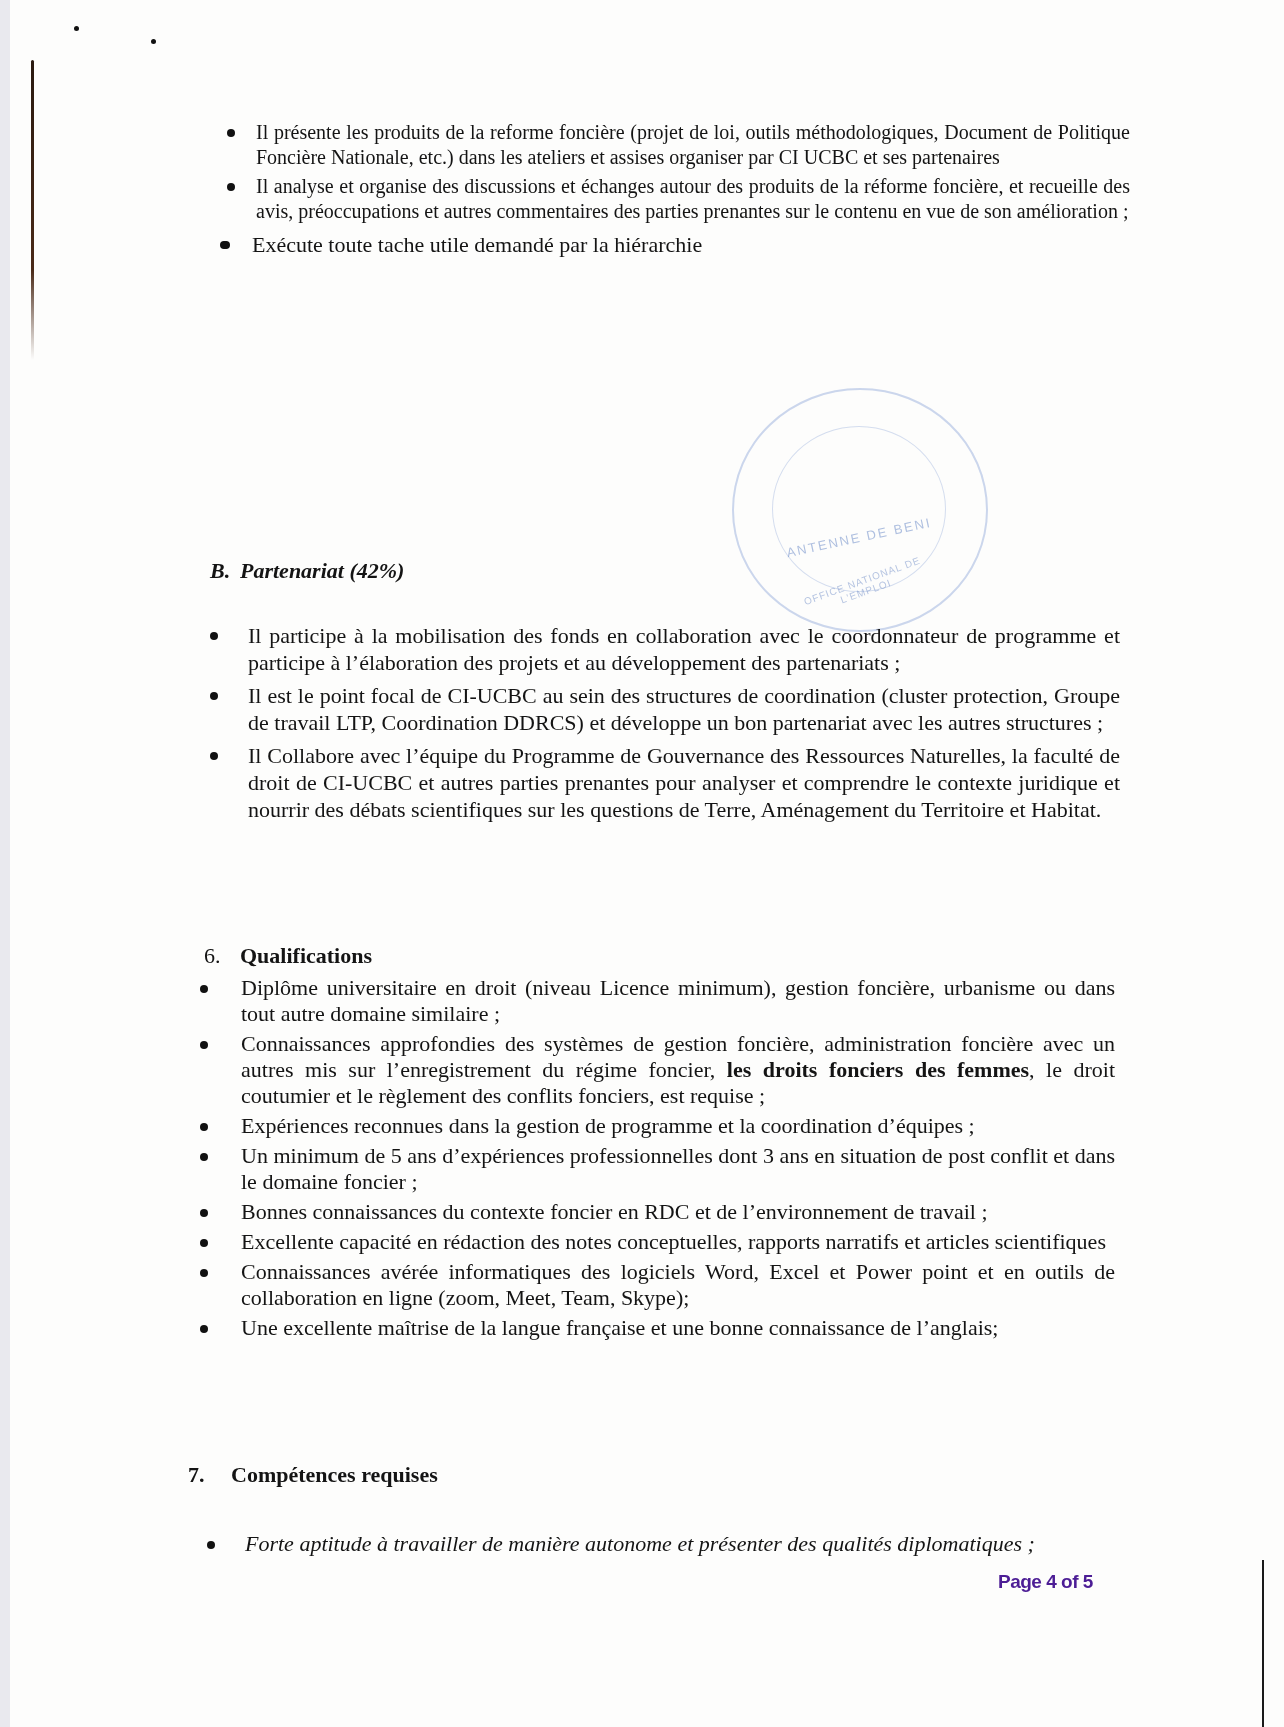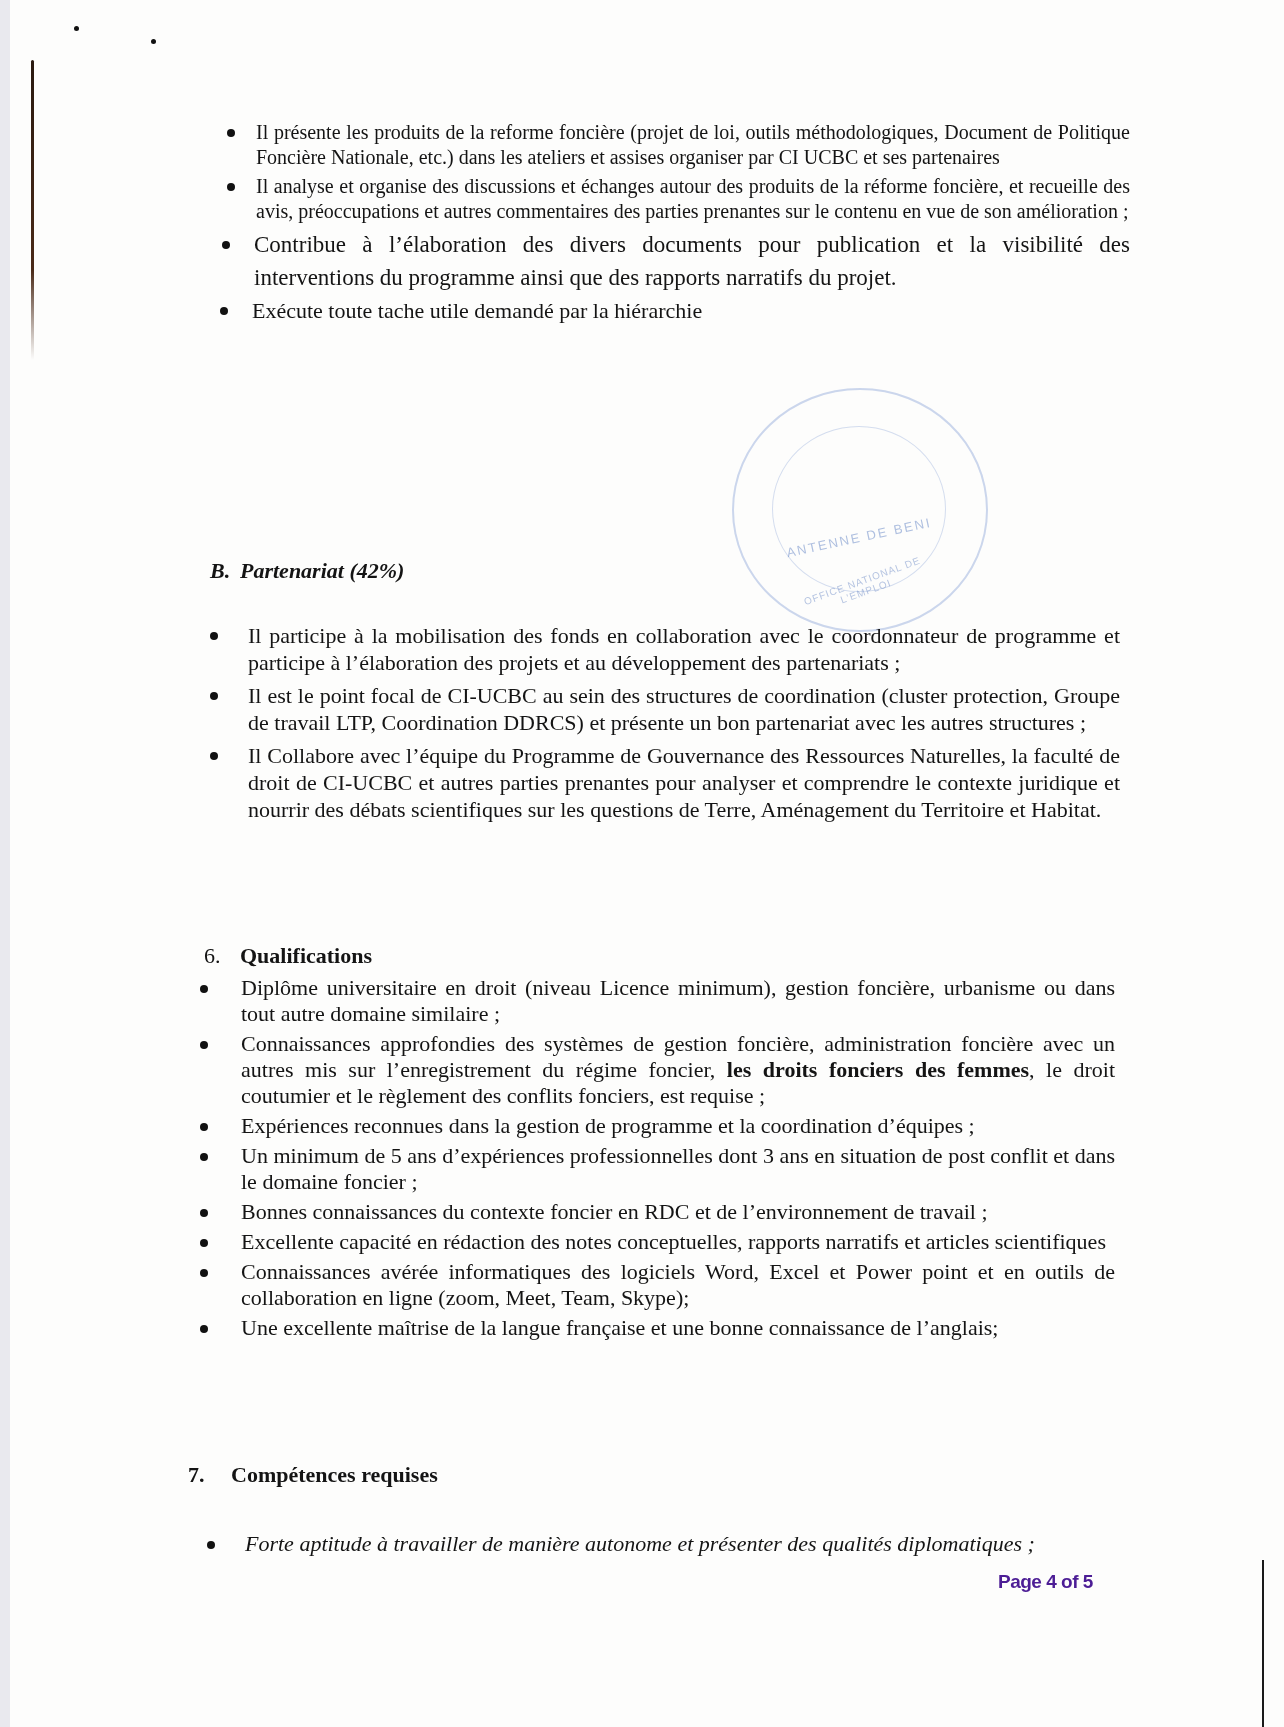--- a/index.html
+++ b/index.html
@@ -105,32 +105,32 @@
   </div>
 
   <div class="content">
 
     <div class="secA">
       <ul class="blist small">
         <li><span class="bullet"></span><span>Il présente les produits de la reforme foncière (projet de loi, outils méthodologiques, Document de Politique Foncière Nationale, etc.) dans les ateliers et assises organiser par CI UCBC et ses partenaires</span></li>
         <li style="margin-top:4px;"><span class="bullet"></span><span>Il analyse et organise des discussions et échanges autour des produits de la réforme foncière, et recueille des avis, préoccupations et autres commentaires des parties prenantes sur le contenu en vue de son amélioration ;</span></li>
       </ul>
       <ul class="blist large" style="margin-top:4px;">
-        <li style="margin-left:-2px;"><span class="bullet"></span><span>Contribue à l’élaboration des divers documents pour publication et la visibilité des interventions du programme ainsi que des rapports narratifs du projet.</span></li>
+        <li style="margin-left:-2px;"><span class="bullet"></span></li>
         <li style="margin-left:-4px;font-size:22px;"><span class="bullet"></span><span>Exécute toute tache utile demandé par la hiérarchie</span></li>
       </ul>
     </div>
 
     <div class="secB-title">
       <span class="letter">B.</span><span>Partenariat (42%)</span>
     </div>
     <div class="secB">
       <ul class="blist">
         <li><span class="bullet"></span><span>Il participe à la mobilisation des fonds en collaboration avec le coordonnateur de programme et participe à l’élaboration des projets et au développement des partenariats ;</span></li>
-        <li><span class="bullet"></span><span>Il est le point focal de CI-UCBC au sein des structures de coordination (cluster protection, Groupe de travail LTP, Coordination DDRCS) et présente un bon partenariat avec les autres structures ;</span></li>
+        <li><span class="bullet"></span><span>Il est le point focal de CI-UCBC au sein des structures de coordination (cluster protection, Groupe de travail LTP, Coordination DDRCS) et développe un bon partenariat avec les autres structures ;</span></li>
         <li><span class="bullet"></span><span>Il Collabore avec l’équipe du Programme de Gouvernance des Ressources Naturelles, la faculté de droit de CI-UCBC et autres parties prenantes pour analyser et comprendre le contexte juridique et nourrir des débats scientifiques sur les questions de Terre, Aménagement du Territoire et Habitat.</span></li>
       </ul>
     </div>
 
     <div class="sec6-title">
       <span class="num">6.</span><span class="txt">Qualifications</span>
     </div>
     <div class="sec6">
       <ul class="blist">
         <li><span class="bullet"></span><span>Diplôme universitaire en droit (niveau Licence minimum), gestion foncière, urbanisme ou dans tout autre domaine similaire ;</span></li>

